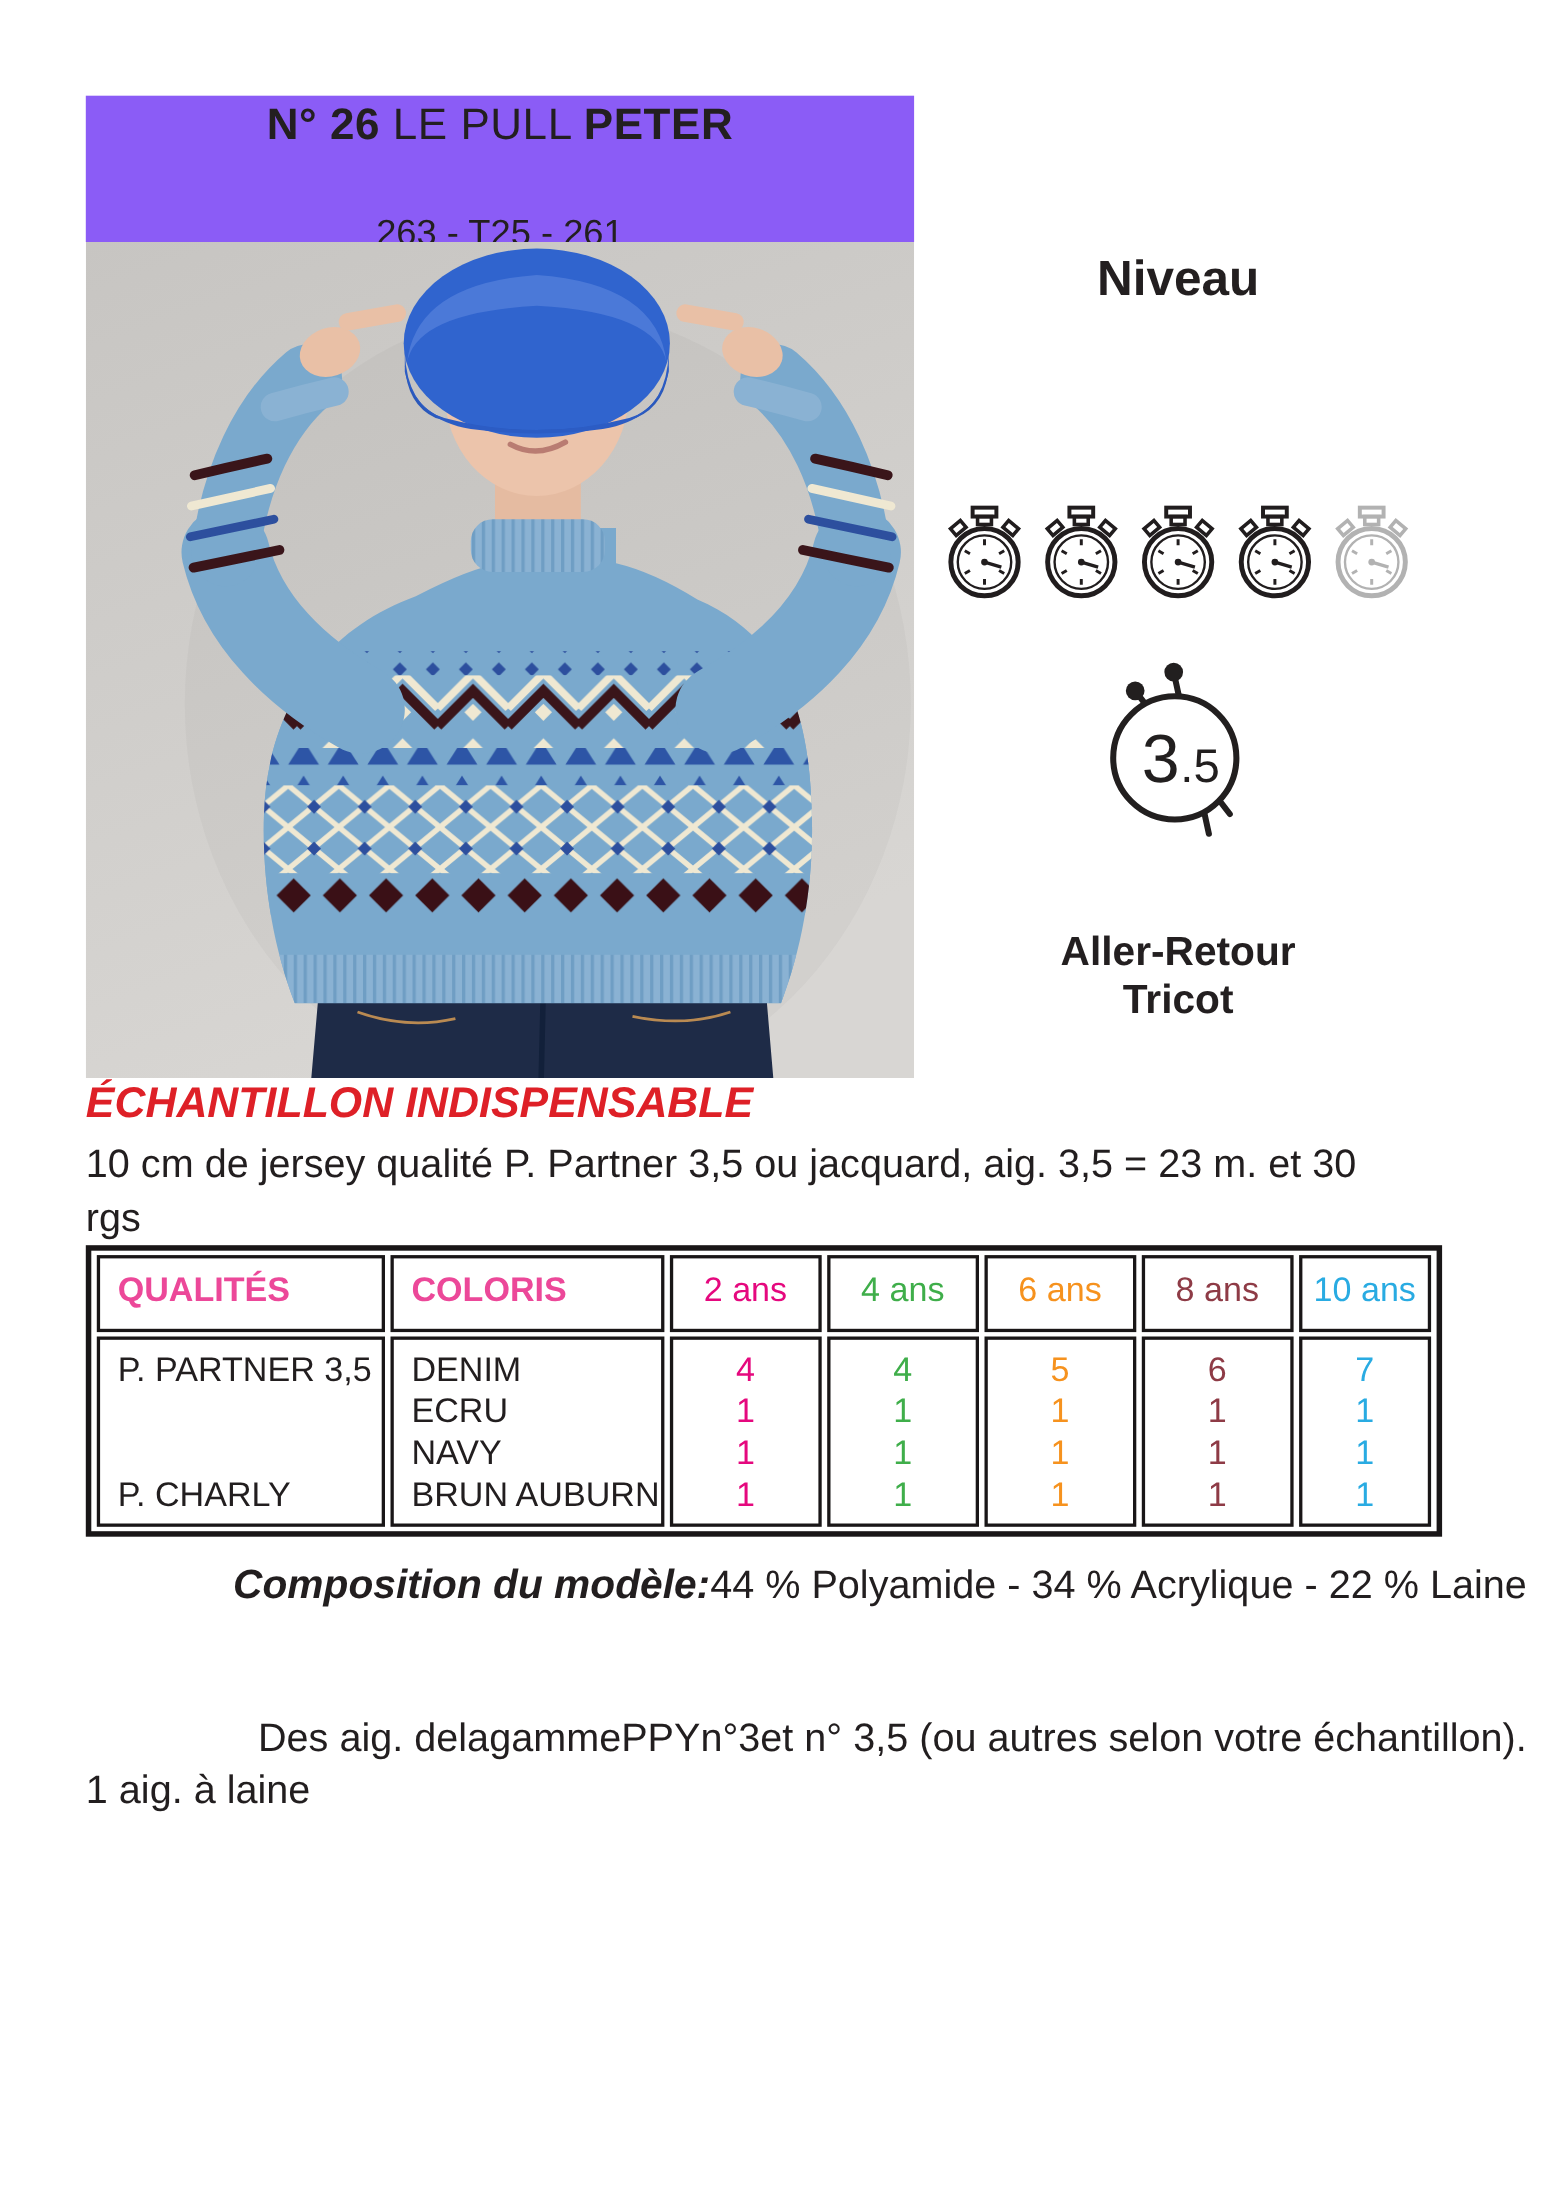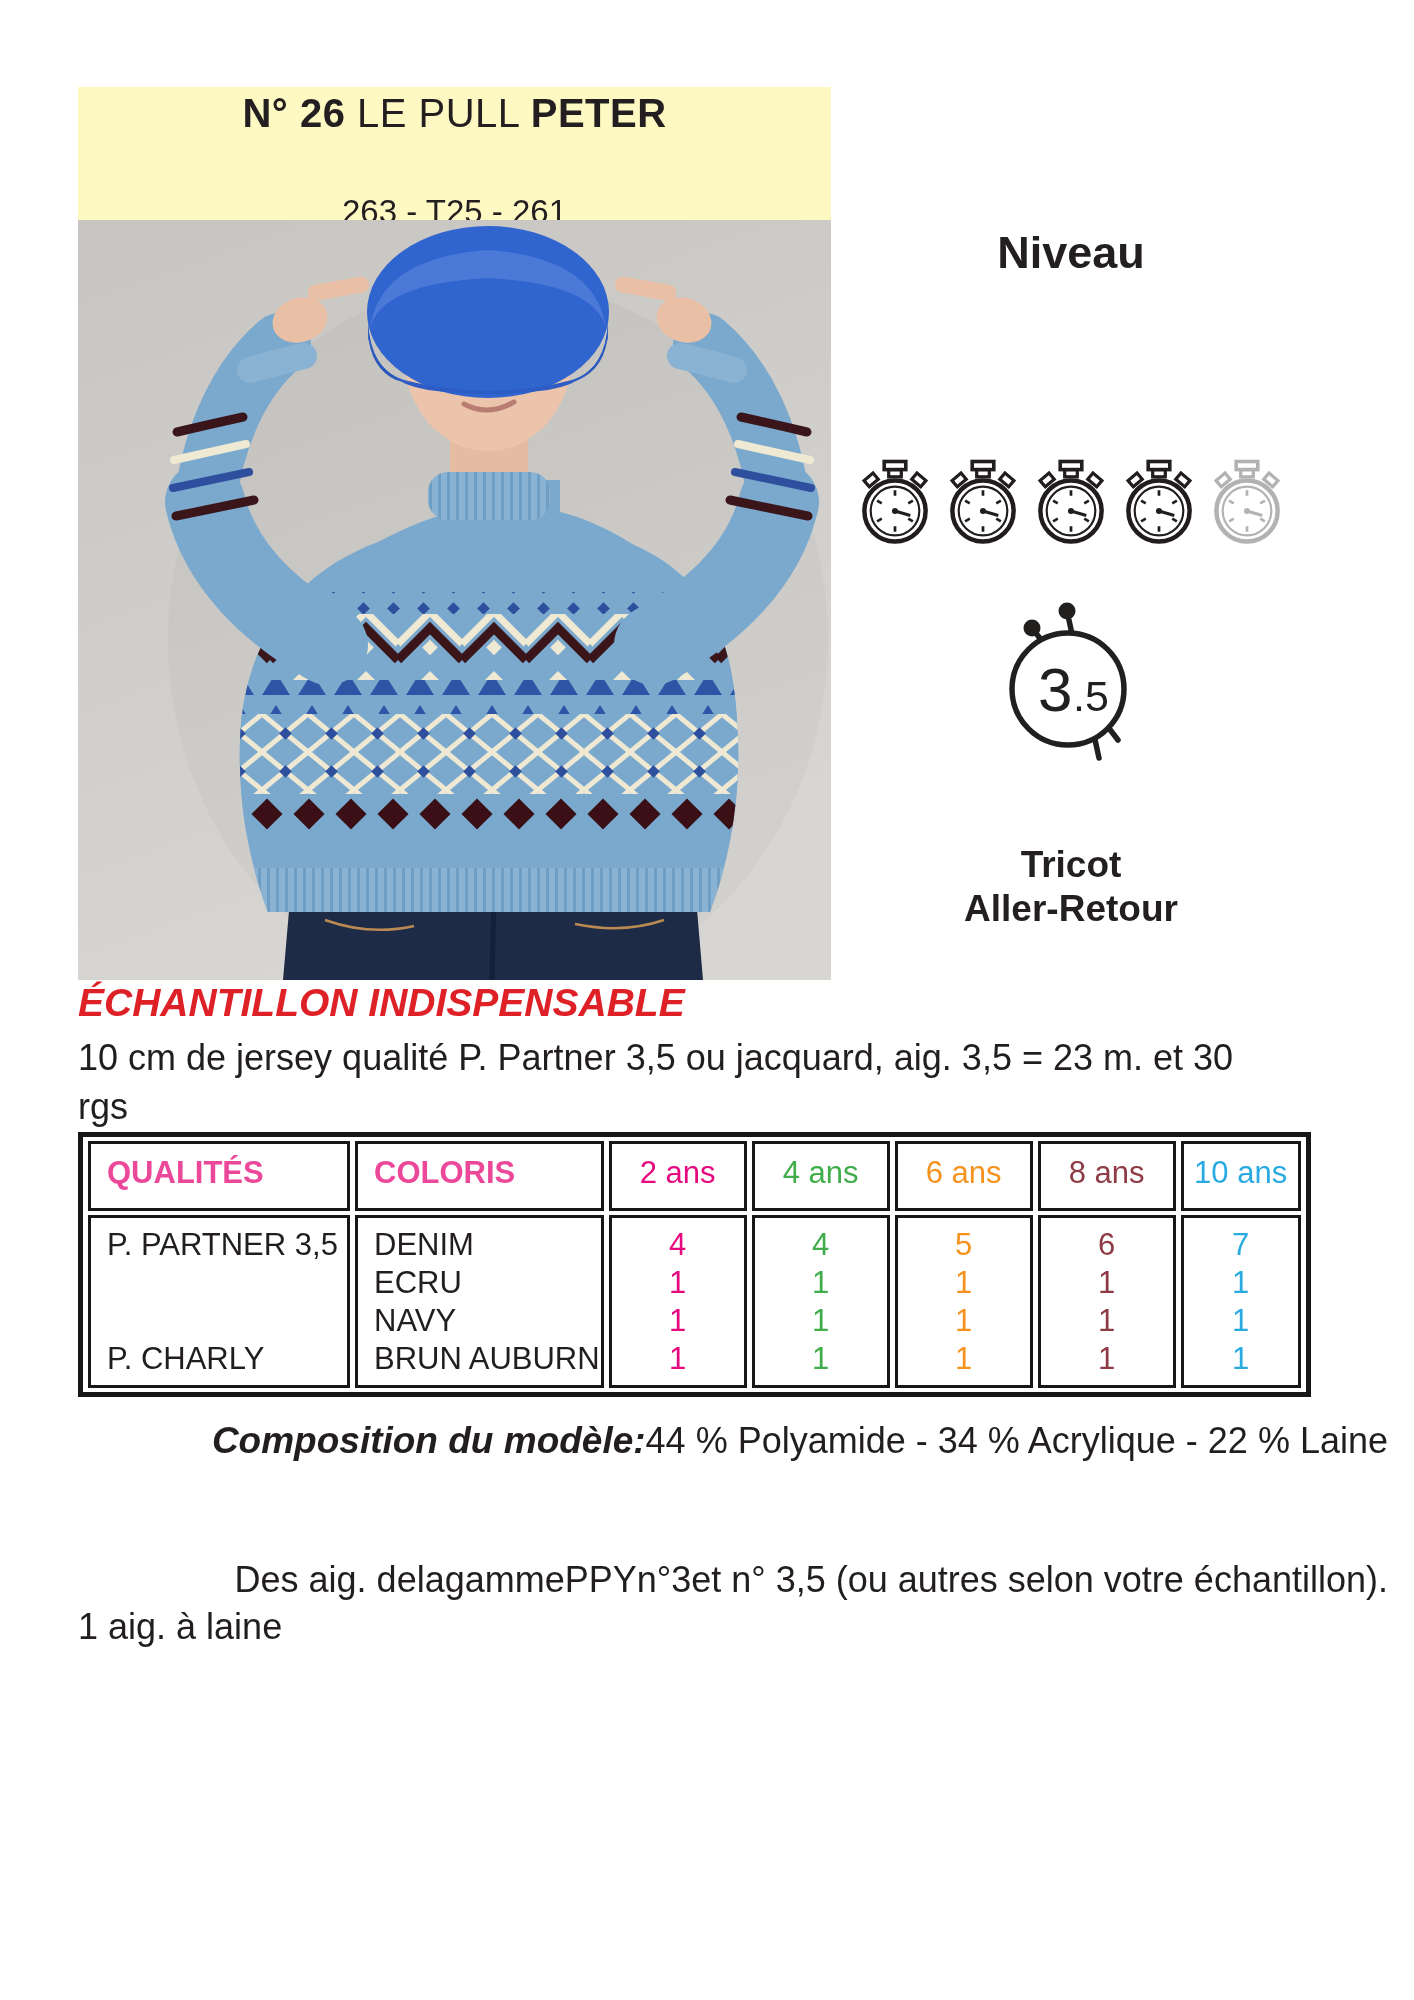--- a/index.html
+++ b/index.html
@@ -1,20 +1,20 @@
 <!DOCTYPE html>
 <html><head>
 <meta charset="utf-8">
 <style>
   html,body{margin:0;padding:0;background:#ffffff;}
   .page{position:relative;width:1414px;height:2000px;background:#fff;overflow:hidden;
         font-family:"Liberation Sans","DejaVu Sans",sans-serif;color:#221E1F;}
 
   
-  .band{position:absolute;left:78px;top:87px;width:753px;height:133px;background:#fef9c3;}
+  .band{position:absolute;left:78px;top:87px;width:753px;height:133px;background:#8b5cf6;}
   .band .title{position:absolute;top:4px;left:0;width:100%;text-align:center;
                font-size:40px;letter-spacing:.5px;color:#231F20;}
   .band .title .b{font-weight:700;}
   .band .subtitle{position:absolute;top:85px;left:0;width:100%;text-align:center;
                   font-size:33px;color:#231F20;margin-top:21px;}
 
   
   .photo{position:absolute;left:78px;top:220px;width:753px;height:760px;}
 
   
@@ -229,22 +229,22 @@
       </g>
       <circle cx="36" cy="34" r="8.5" fill="#221F1F"></circle>
       <circle cx="71" cy="17" r="8.5" fill="#221F1F"></circle>
       <circle cx="72" cy="95" r="56" fill="#ffffff" stroke="#221F1F" stroke-width="5.5"></circle>
       <text x="42" y="117" font-size="62" fill="#221F1F" font-family="Liberation Sans, sans-serif">3</text>
       <text x="77" y="117" font-size="43" fill="#221F1F" font-family="Liberation Sans, sans-serif">.5</text>
     </svg>
   </div>
 
   <div class="tricot">
+    <div>Aller-Retour</div>
     <div>Tricot</div>
-    <div>Aller-Retour</div>
   </div>
 
   <div class="gauge">
     <div class="red">ÉCHANTILLON INDISPENSABLE</div>
     <div class="line">10 cm de jersey qualité P. Partner 3,5 ou jacquard, aig. 3,5 = 23 m. et 30</div>
     <div class="line">rgs</div>
   </div>
 
   <table class="qty-table">
     <colgroup>

